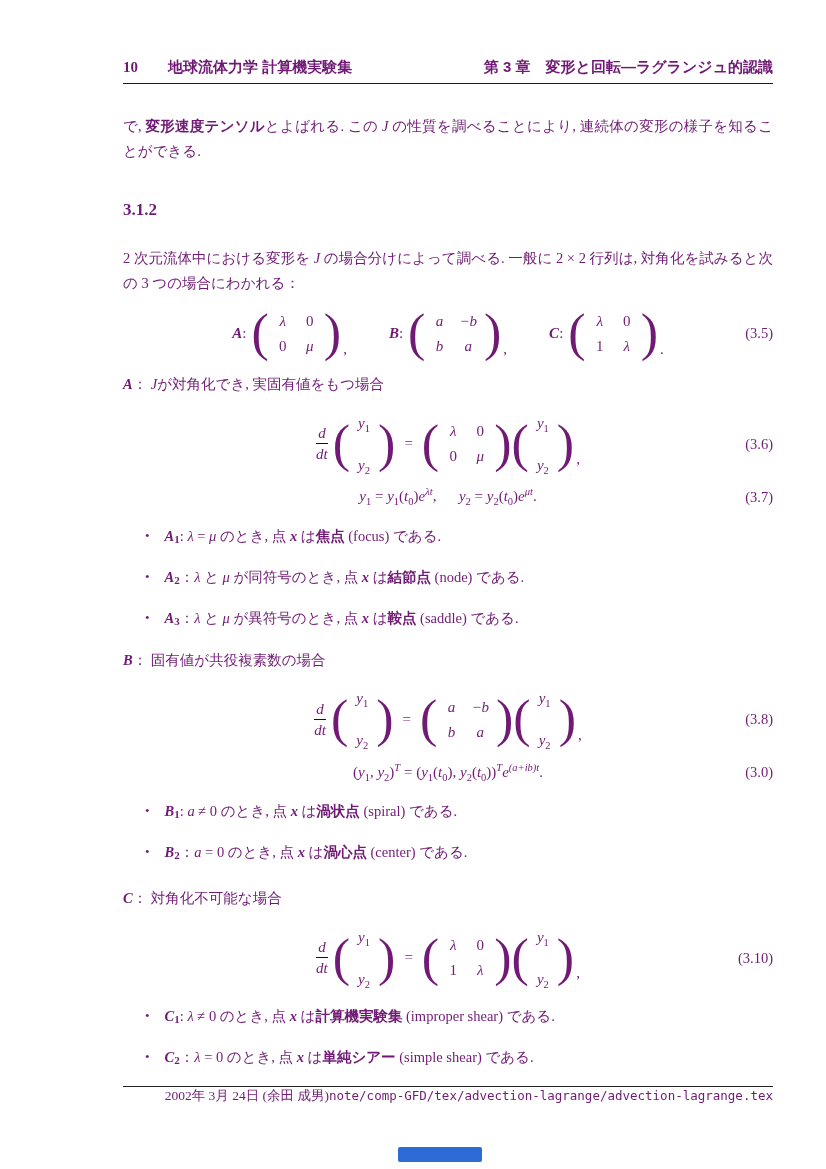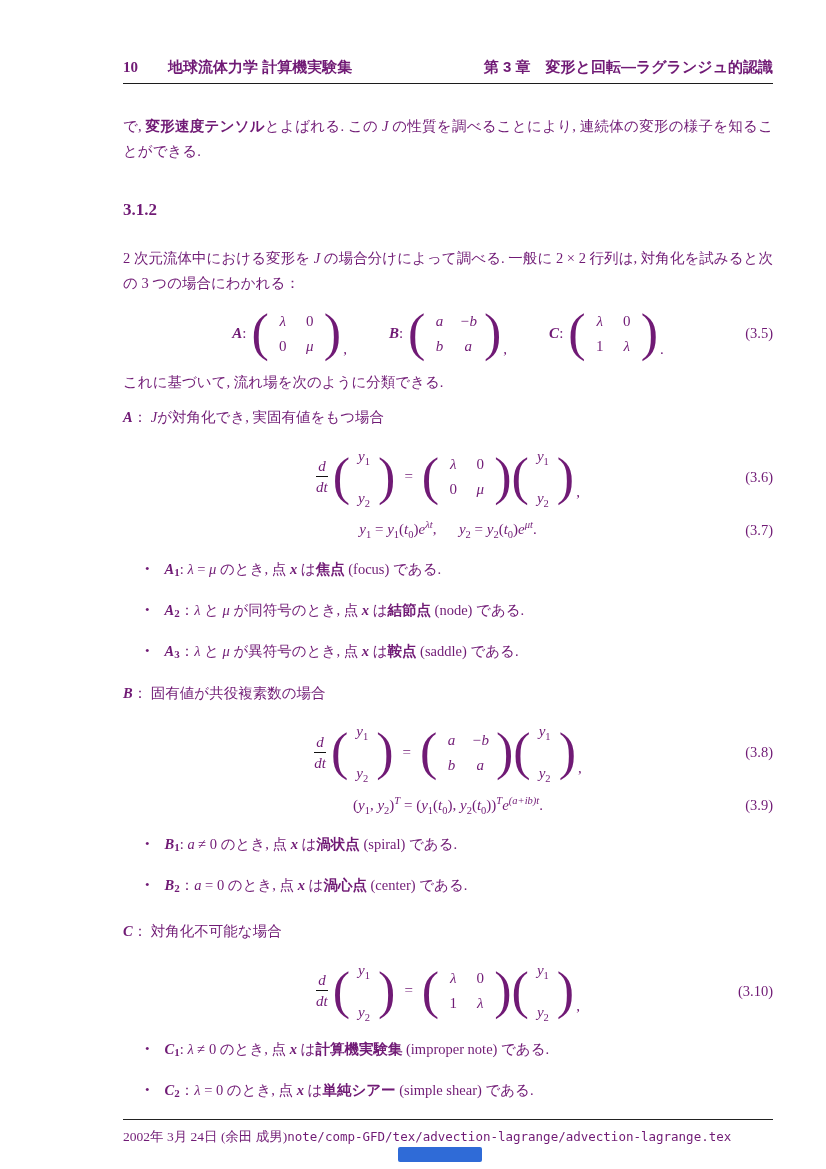--- a/index.html
+++ b/index.html
@@ -80,22 +80,22 @@
   .rel { margin:0 9px; }
   .sep { transform:translateY(16px); margin-left:2px; }
 
   
   .blist { list-style:none; margin:14px 0 0 0; padding:0 0 0 22px; }
   .blist li { display:flex; align-items:baseline; margin-bottom:13px; font-size:14.5px; line-height:25px; }
   .dot { font-size:13px; margin-right:15px; transform:translateY(-1px); }
 
   
   .pgfoot {
-    margin-top:6px; border-top:1.2px solid #222; padding-top:8px;
-    display:flex; justify-content:flex-start; align-items:baseline;
+    margin-top:6px; border-top:1.2px solid #222; padding-top:0;
+    display:flex; justify-content:flex-end; align-items:baseline;
     font-size:13.5px;
   }
   .f-path { font-family:"DejaVu Sans Mono","Liberation Mono",monospace; font-size:12.5px; }
 
   
   .bottom-marker {
     position:absolute; left:371px; top:1147px; width:84px; height:15px;
     background:#2f6bd7; border-radius:2px;
   }
 </style>
@@ -165,21 +165,20 @@
               <span class="mc it">λ</span>
             </span>
             <span class="bigp">)</span>
           </span>
           <span class="sep">.</span>
         </span>
       </div>
       <span class="eqtag">(3.5)</span>
     </div>
 
-    <p class="body para3">これに基づいて, 流れ場を次のように分類できる.</p>
 
     <p class="caselabel lblA"><span class="tk-bi">A</span><span class="tk-r">： </span><span class="tk-i">J</span><span class="tk-r">が対角化でき, 実固有値をもつ場合</span></p>
 
     <div class="eqrow eqmatrow">
       <div class="eqbody">
         <span class="frac">
           <span class="fn it">d</span>
           <span class="fd it">dt</span>
         </span>
         <span class="mat">
@@ -269,21 +268,21 @@
           </span>
           <span class="bigp">)</span>
         </span>
         <span class="sep">,</span>
       </div>
       <span class="eqtag">(3.8)</span>
     </div>
 
     <div class="eqrow eqlinerow">
       <div class="eqbody tokens"><span class="tk-r">(</span><span class="tk-i">y</span><sub class="tk-sub">1</sub><span class="tk-r">, </span><span class="tk-i">y</span><sub class="tk-sub">2</sub><span class="tk-r">)</span><sup class="tk-sup">T</sup><span class="tk-r"> = (</span><span class="tk-i">y</span><sub class="tk-sub">1</sub><span class="tk-r">(</span><span class="tk-i">t</span><sub class="tk-sub">0</sub><span class="tk-r">), </span><span class="tk-i">y</span><sub class="tk-sub">2</sub><span class="tk-r">(</span><span class="tk-i">t</span><sub class="tk-sub">0</sub><span class="tk-r">))</span><sup class="tk-sup">T</sup><span class="tk-i">e</span><sup class="tk-sup">(a+ib)t</sup><span class="tk-r">.</span></div>
-      <span class="eqtag">(3.9)</span>
+      <span class="eqtag">(3.0)</span>
     </div>
 
     <ul class="blist">
       <li>
           <span class="dot">•</span>
           <span class="btxt"><span class="tk-bi">B</span><span class="tk-bs">1</span><span class="tk-r">: </span><span class="tk-i">a</span><span class="tk-r"> ≠ 0 のとき, 点 </span><span class="tk-bi">x</span><span class="tk-r"> は</span><span class="tk-b">渦状点</span><span class="tk-r"> (spiral) である.</span></span>
         </li>
       <li>
           <span class="dot">•</span>
           <span class="btxt"><span class="tk-bi">B</span><span class="tk-bs">2</span><span class="tk-r">：</span><span class="tk-i">a</span><span class="tk-r"> = 0 のとき, 点 </span><span class="tk-bi">x</span><span class="tk-r"> は</span><span class="tk-b">渦心点</span><span class="tk-r"> (center) である.</span></span>
@@ -326,21 +325,21 @@
           <span class="bigp">)</span>
         </span>
         <span class="sep">,</span>
       </div>
       <span class="eqtag">(3.10)</span>
     </div>
 
     <ul class="blist">
       <li>
           <span class="dot">•</span>
-          <span class="btxt"><span class="tk-bi">C</span><span class="tk-bs">1</span><span class="tk-r">: </span><span class="tk-i">λ</span><span class="tk-r"> ≠ 0 のとき, 点 </span><span class="tk-bi">x</span><span class="tk-r"> は</span><span class="tk-b">計算機実験集</span><span class="tk-r"> (improper note) である.</span></span>
+          <span class="btxt"><span class="tk-bi">C</span><span class="tk-bs">1</span><span class="tk-r">: </span><span class="tk-i">λ</span><span class="tk-r"> ≠ 0 のとき, 点 </span><span class="tk-bi">x</span><span class="tk-r"> は</span><span class="tk-b">計算機実験集</span><span class="tk-r"> (improper shear) である.</span></span>
         </li>
       <li>
           <span class="dot">•</span>
           <span class="btxt"><span class="tk-bi">C</span><span class="tk-bs">2</span><span class="tk-r">：</span><span class="tk-i">λ</span><span class="tk-r"> = 0 のとき, 点 </span><span class="tk-bi">x</span><span class="tk-r"> は</span><span class="tk-b">単純シアー</span><span class="tk-r"> (simple shear) である.</span></span>
         </li>
     </ul>
 
     <div class="pgfoot">
       <span class="f-date">2002年 3月 24日 (余田 成男)</span>
       <span class="f-path">note/comp-GFD/tex/advection-lagrange/advection-lagrange.tex</span>

